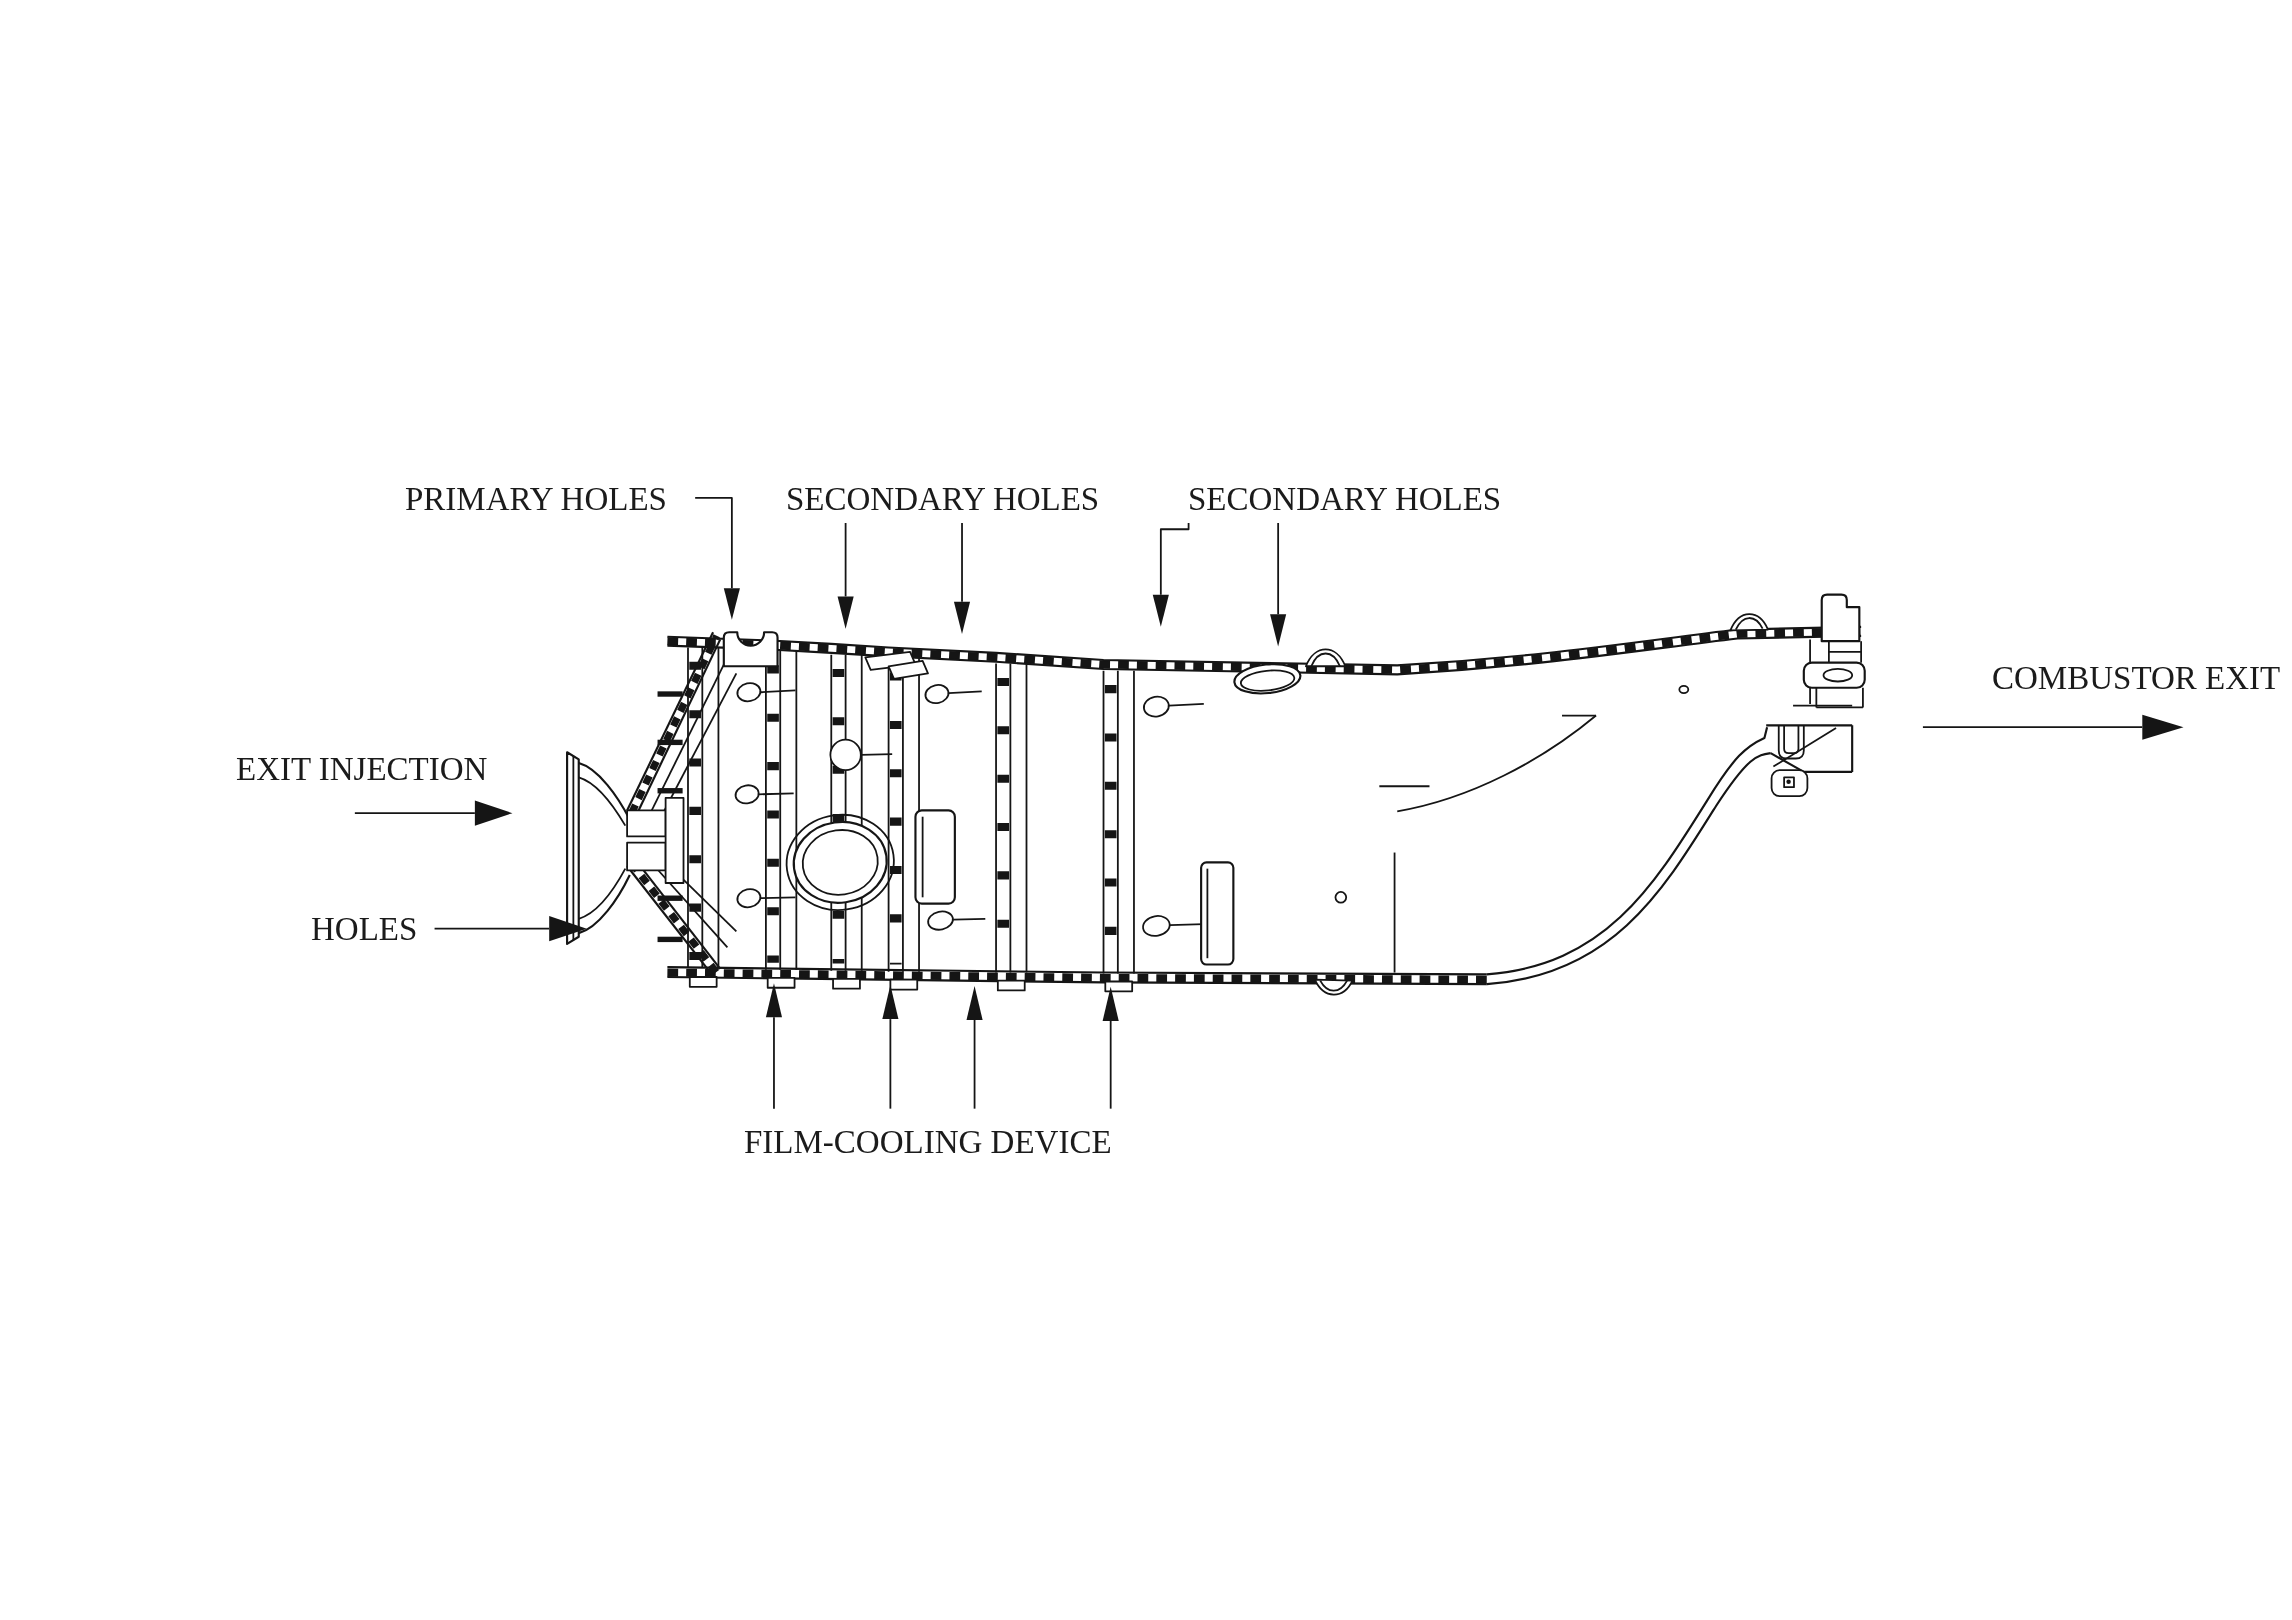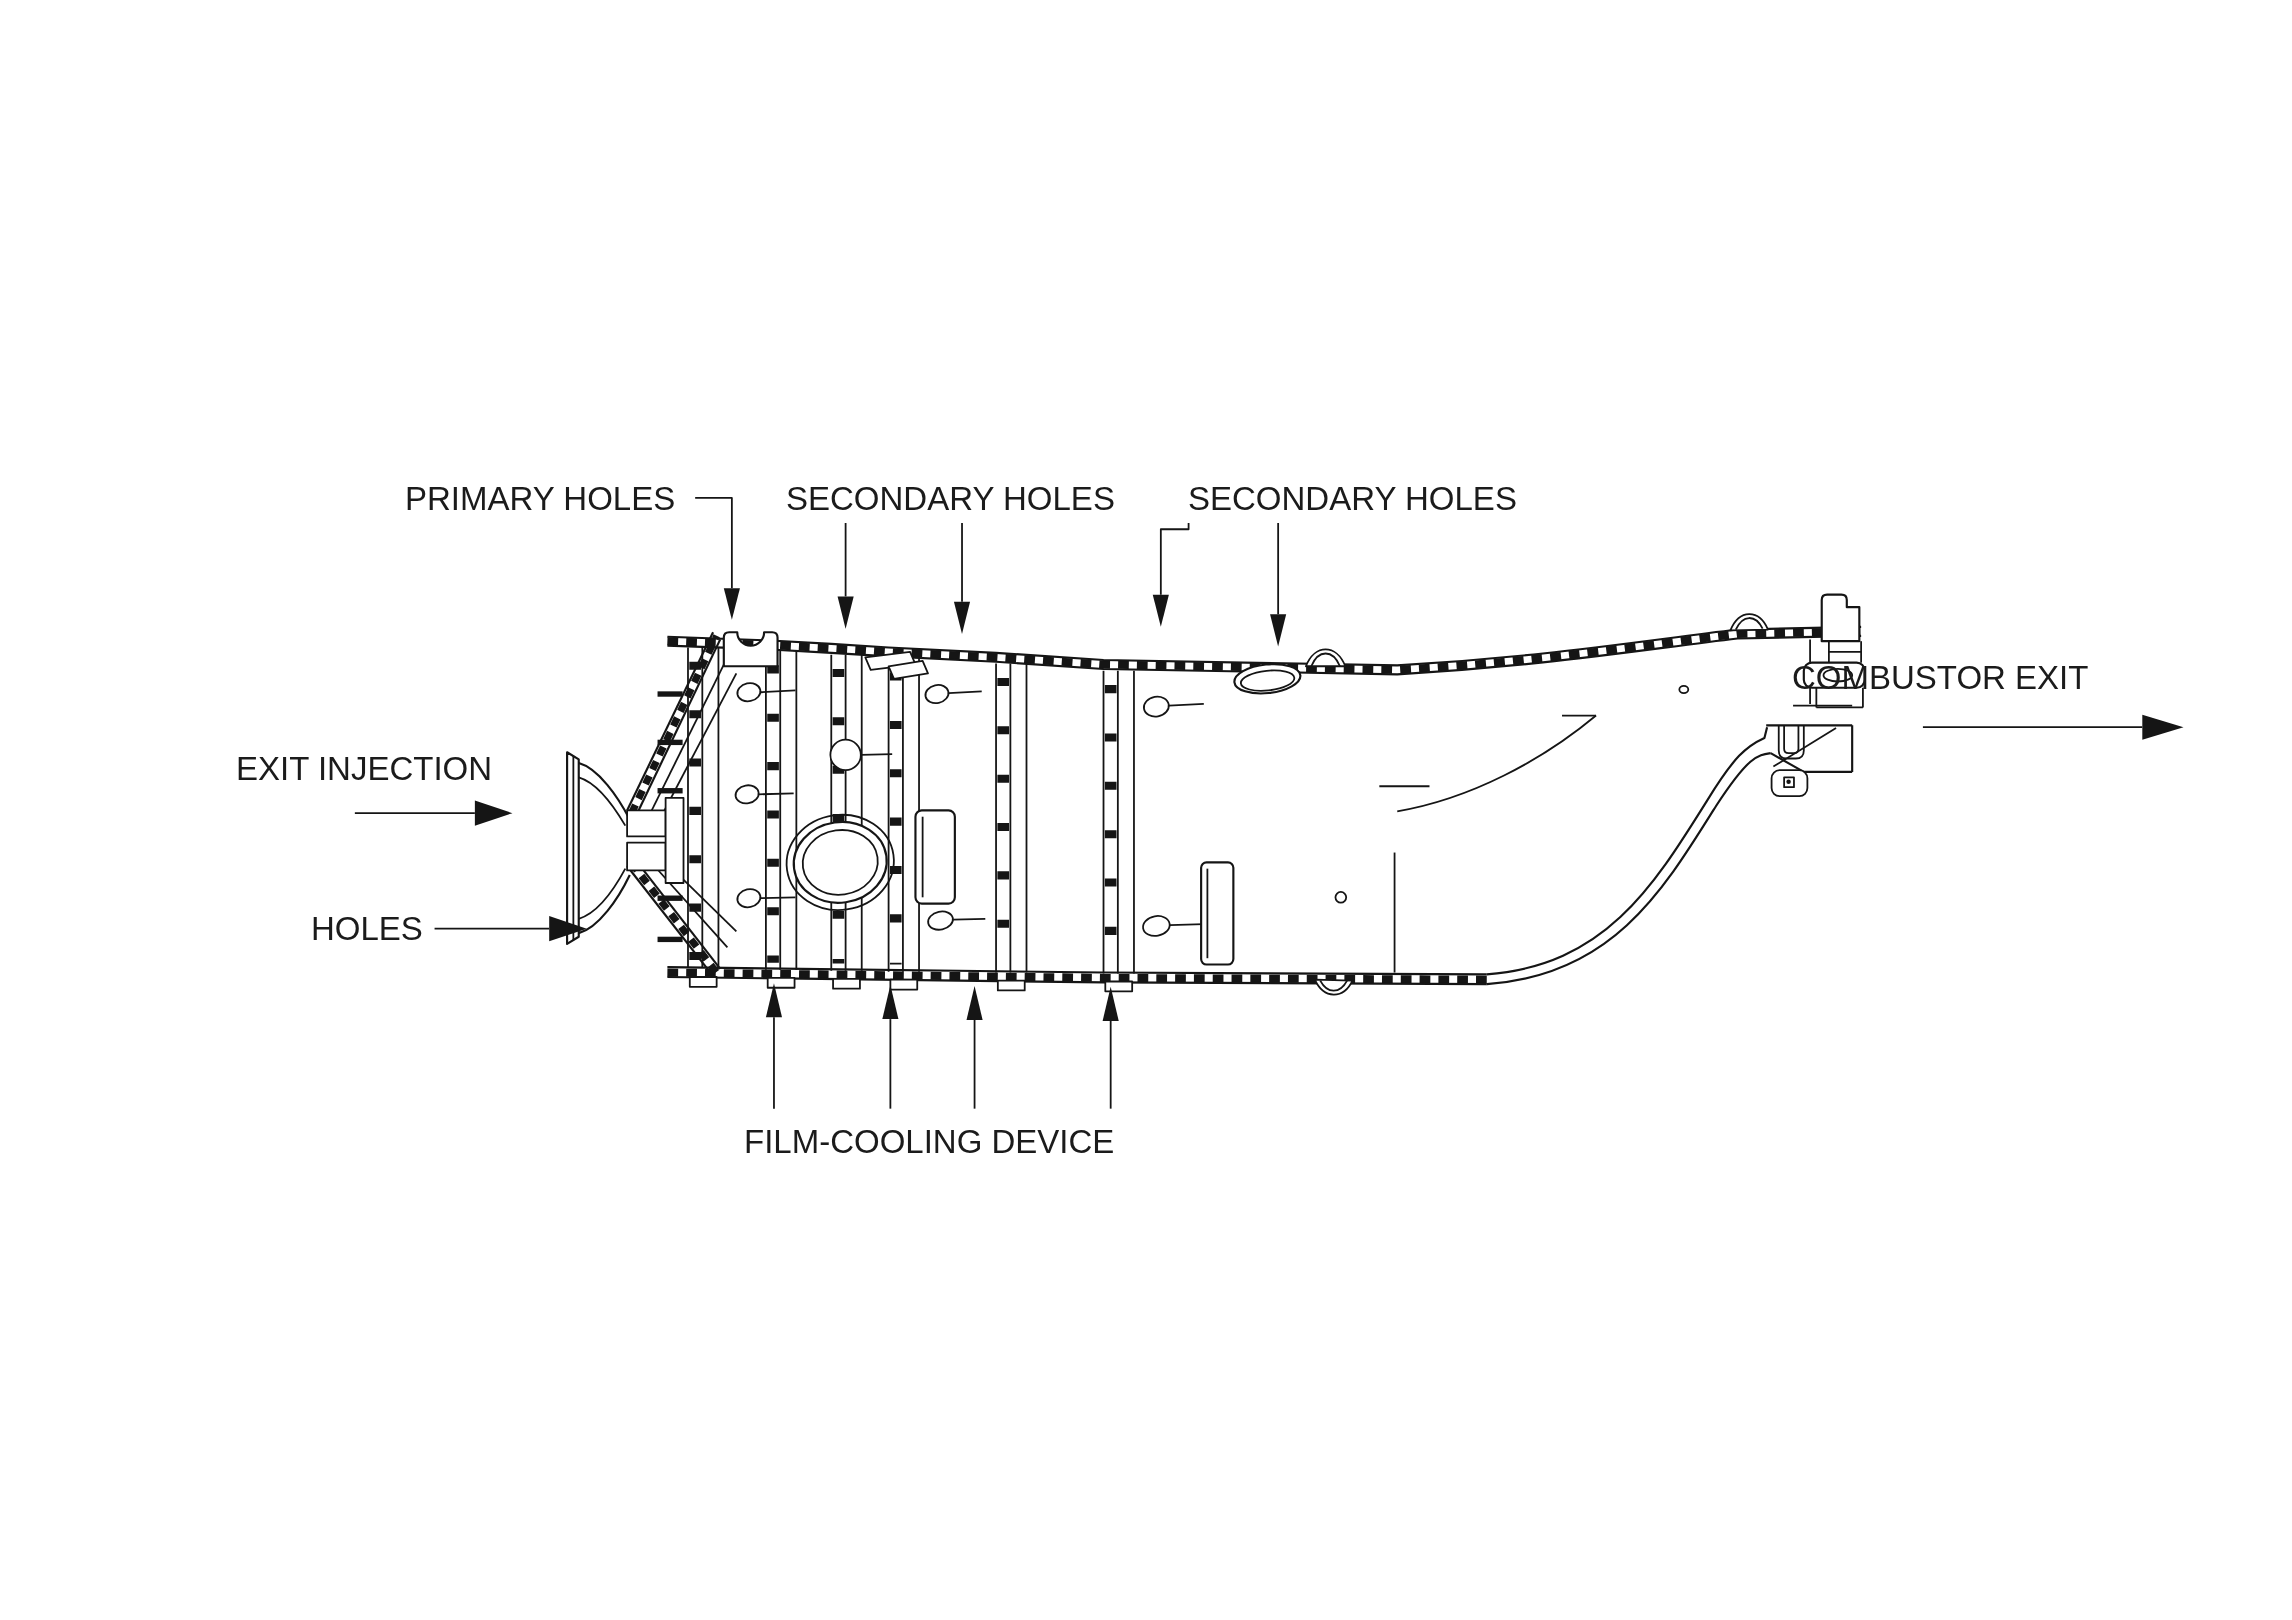--- a/index.html
+++ b/index.html
@@ -1,19 +1,19 @@
 <!DOCTYPE html>
 <html style="font-size:14.3px"><head>
 <meta charset="utf-8">
 <style>
   html,body{margin:0;padding:0;background:#ffffff;}
   .canvas{position:relative;width:2293px;height:1620px;background:#ffffff;overflow:hidden;
           font-family:"Liberation Sans",sans-serif;}
   .lbl{position:absolute;font-size:33px;line-height:1.1;color:#1b1b1b;white-space:nowrap;
-       font-family:Liberation Sans, sans-serif;letter-spacing:0px;}
+       font-family:Liberation Serif, serif;letter-spacing:0px;}
   svg{position:absolute;left:0;top:0;}
   .s{stroke:#151515;stroke-width:2.4;fill:none;stroke-linejoin:round;stroke-linecap:butt;}
   .s1{stroke:#151515;stroke-width:2;fill:none;stroke-linejoin:round;}
   .wf{fill:#ffffff;}
   .bk{fill:#151515;stroke:none;}
   .hatch{stroke:#151515;stroke-width:9;fill:none;stroke-dasharray:12 9;}
   .hatchd{stroke:#151515;stroke-width:8;fill:none;stroke-dasharray:10 8;}
   .ticks{stroke:#151515;stroke-width:13;fill:none;stroke-dasharray:9 45;}
 </style>
 </head>
@@ -256,16 +256,16 @@
       </g>
     </g>
   </svg>
 
   <div class="lbl" style="left:405px;top:481px">PRIMARY HOLES</div>
   <div class="lbl" style="left:786px;top:481px">SECONDARY HOLES</div>
   <div class="lbl" style="left:1188px;top:481px">SECONDARY HOLES</div>
   <div class="lbl" style="left:236px;top:751px">EXIT INJECTION</div>
   <div class="lbl" style="left:311px;top:911px">HOLES</div>
   <div class="lbl" style="left:744px;top:1124px">FILM-COOLING DEVICE</div>
-  <div class="lbl" style="left:1792px;top:660px">COMBUSTOR EXIT</div>
+  <div class="lbl" style="left:1992px;top:660px">COMBUSTOR EXIT</div>
 
 </div>
 
 
 </body></html>

